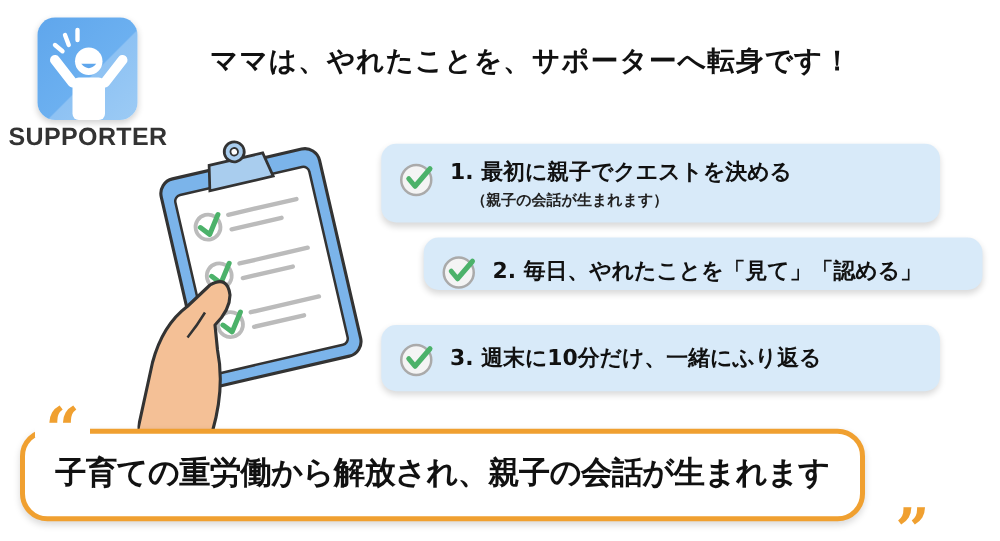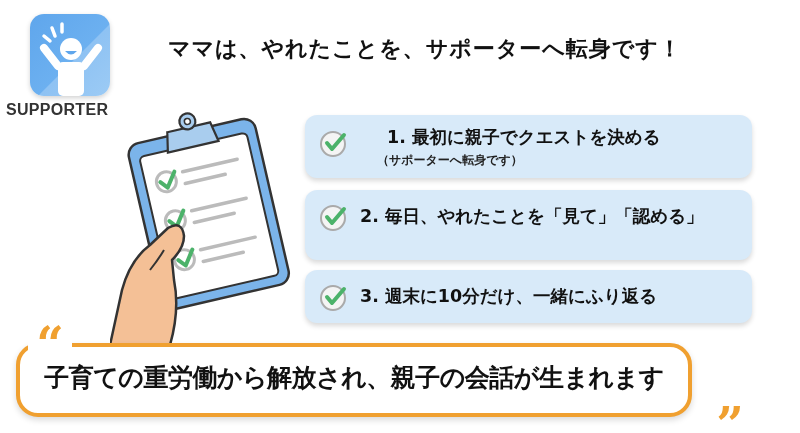--- a/index.html
+++ b/index.html
@@ -3,42 +3,42 @@
 <meta charset="utf-8">
 <style>
   * { box-sizing: border-box; margin: 0; padding: 0; }
   html, body { width: 800px; height: 433px; background: #ffffff; overflow: hidden; }
   body { position: relative; font-family: "DejaVu Sans", "Liberation Sans", sans-serif; color: #111; }
 
   .logo { position: absolute; left: 30px; top: 14px; width: 80px; height: 82px; border-radius: 14px;
           background: linear-gradient(135deg, #5fa6ec 0%, #6cb0f0 55%, #8ec2f3 56%, #9ccbf5 100%);
           box-shadow: 0 2px 5px rgba(0,0,0,0.18); overflow: hidden; }
   .logo svg { position: absolute; left: 0; top: 0; }
-  .logo-label { position: absolute; left: 6px; top: 101px; width: 128px; text-align: left;
-                font-family: "Liberation Sans", sans-serif; font-weight: bold; font-size: 16px;
+  .logo-label { position: absolute; left: 6px; top: 101px; width: 128px; text-align: right;
+                font-family: "Liberation Sans", sans-serif; font-weight: bold; font-size: 20px;
                 line-height: 18px; color: #333; letter-spacing: 0.3px; }
 
   .headline { position: absolute; left: 168px; top: 34px; font-size: 22px; font-weight: bold;
               letter-spacing: 1px; color: #111; white-space: nowrap; }
 
   .clipboard { position: absolute; left: 110px; top: 110px; }
 
   .card { position: absolute; left: 305px; width: 447px; background: #d8eaf9; border-radius: 12px;
           box-shadow: 0 3px 5px rgba(0,0,0,0.15); }
   .card .check { position: absolute; left: 14px; width: 30px; height: 30px; }
   .card .title { position: absolute; left: 55px; font-size: 17.5px; font-weight: bold; color: #111; white-space: nowrap; }
   .card .sub { position: absolute; left: 72px; font-size: 12px; font-weight: bold; color: #222; white-space: nowrap; }
   .card1 { top: 115px; height: 63px; }
   .card1 .check { top: 13px; }
-  .card1 .title { top: 10px; margin-left: 27px; }
+  .card1 .title { top: 10px; }
   .card1 .sub { top: 37px; }
-  .card2 { top: 190px; height: 70px; }
+  .card2 { top: 190px; height: 42px; margin-left: 34px; }
   .card2 .check { top: 12px; }
   .card2 .title { top: 14px; }
-  .card3 { top: 270px; height: 53px; }
+  .card3 { top: 260px; height: 53px; }
   .card3 .check { top: 12px; }
   .card3 .title { top: 14px; }
 
   .banner { position: absolute; left: 16px; top: 343px; width: 676px; height: 74px; border: 4px solid #f0a030;
             border-radius: 22px; background: #fff; box-shadow: 0 3px 6px rgba(0,0,0,0.15); }
   .banner-text { position: absolute; left: 0; top: 14px; width: 100%; text-align: center; font-size: 25px;
                  font-weight: bold; color: #111; white-space: nowrap; letter-spacing: -0.5px; }
   .quote-open { position: absolute; left: 28px; top: 318px; width: 44px; height: 32px; background: #fff;
                 color: #f0a030; font-family: "DejaVu Serif", serif; font-weight: bold; font-size: 48px;
                 line-height: 52px; text-align: center; }
@@ -104,21 +104,21 @@
   <path d="M0 235 L12 180 Q20 150 40 135 L58 118 Q72 110 74 126 Q74 138 62 150 L64 170 Q70 200 60 235 Z" fill="#f4c096" stroke="#333" stroke-width="2.5" stroke-linejoin="round"></path>
   <path d="M40 160 Q48 150 54 140" stroke="#333" stroke-width="2" fill="none"></path>
 </svg>
 
 <div class="card card1">
   <svg class="check" viewBox="0 0 30 30">
     <circle cx="14" cy="16" r="12" fill="#f4f4f4" stroke="#aaa" stroke-width="2"></circle>
     <path d="M8 15 L13 21 L25 7" stroke="#4cb26a" stroke-width="4" fill="none" stroke-linecap="round" stroke-linejoin="round"></path>
   </svg>
   <div class="title">1. 最初に親子でクエストを決める</div>
-  <div class="sub">（サポーターへ転身です）</div>
+  <div class="sub">（親子の会話が生まれます）</div>
 </div>
 
 <div class="card card2">
   <svg class="check" viewBox="0 0 30 30">
     <circle cx="14" cy="16" r="12" fill="#f4f4f4" stroke="#aaa" stroke-width="2"></circle>
     <path d="M8 15 L13 21 L25 7" stroke="#4cb26a" stroke-width="4" fill="none" stroke-linecap="round" stroke-linejoin="round"></path>
   </svg>
   <div class="title">2. 毎日、やれたことを「見て」「認める」</div>
 </div>
 

